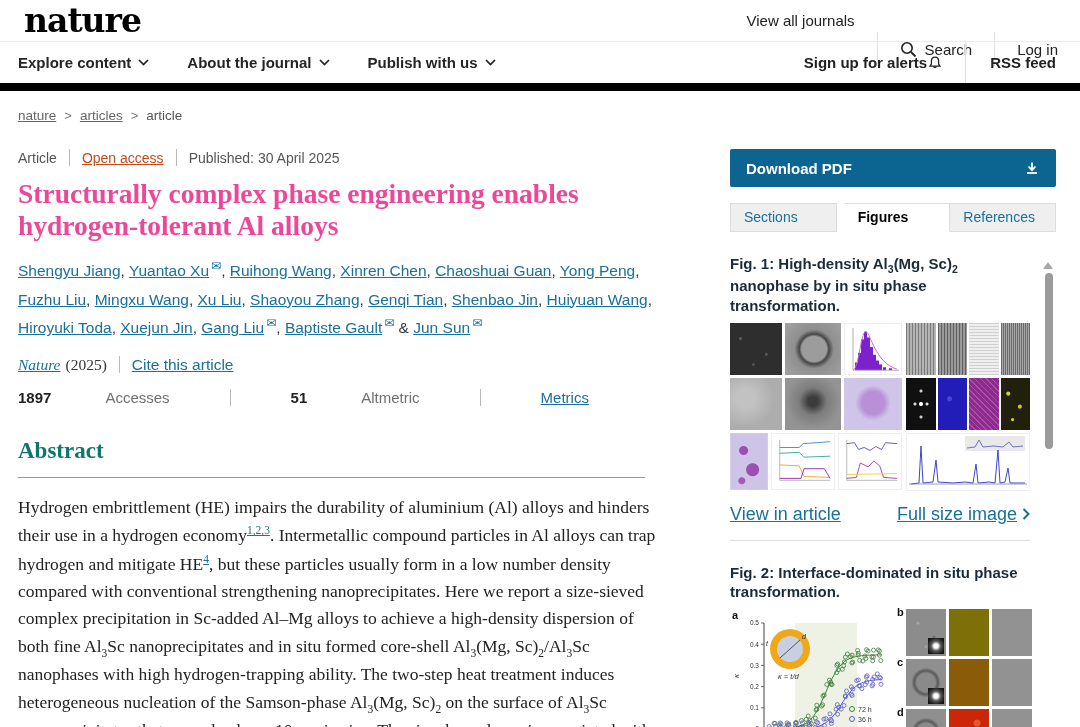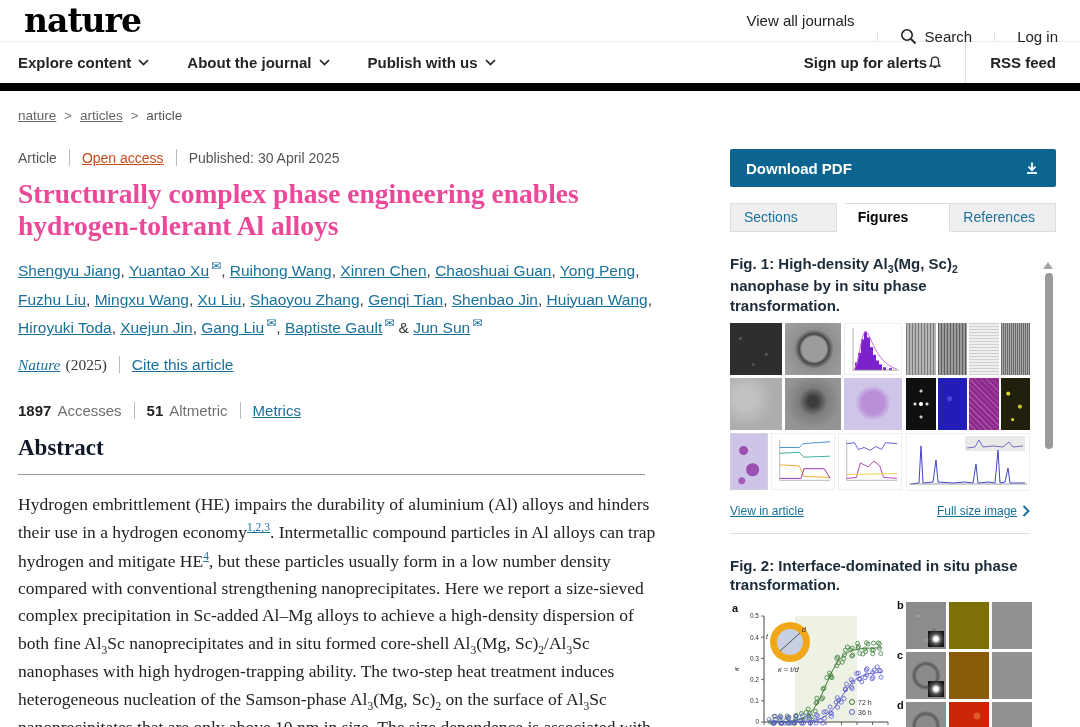--- a/index.html
+++ b/index.html
@@ -5,21 +5,21 @@
   * { margin:0; padding:0; box-sizing:border-box; }
   html,body { width:1080px; height:727px; overflow:hidden; background:#fff;
     font-family:"Liberation Sans","DejaVu Sans",sans-serif; color:#222; }
   a { cursor:pointer; }
 
   
   .top-bar { height:41px; display:flex; align-items:stretch; justify-content:space-between; background:#fff; }
   .logo { font-family:"DejaVu Serif","Liberation Serif",serif; font-weight:700; font-size:33px;
     letter-spacing:-1px; color:#000; padding:1px 0 0 24px; line-height:40px; }
   .top-right { display:flex; align-items:stretch; font-size:15px; color:#222; }
-  .top-item { display:flex; align-items:center; padding:4px 22px; }
+  .top-item { display:flex; align-items:center; padding:17px 22px; }
   .top-item.bordered { border-left:1px solid #e2e2e2;margin-top:32px; }
   .search-item { gap:8px; }
 
   
   .nav-bar { height:42px; border-top:1px solid #ececec; display:flex; align-items:stretch;
     justify-content:space-between; background:#fff; }
   .nav-left { display:flex; align-items:center; gap:38px; padding-left:18px; }
   .nav-item { display:flex; align-items:center; gap:7px; font-weight:700; font-size:15px; color:#252525; cursor:pointer; }
   .nav-right { display:flex; align-items:stretch; }
   .alerts-item { display:flex; align-items:center; gap:0; font-weight:700; font-size:15px; padding:0 22px; cursor:pointer; }
@@ -47,47 +47,47 @@
   .authors { margin-top:14px; font-size:15.5px; line-height:1.85; max-width:655px; }
   .author-link { color:#19709b; text-decoration:underline; }
   .author-sep { color:#333; }
   .env-icon { font-family:"DejaVu Sans",sans-serif; color:#19709b; font-size:12px;
     position:relative; top:-6px; margin-left:2px; }
   .cite-row { display:flex; align-items:center; margin-top:13px; font-size:15.5px; }
   .journal-link { font-family:"Liberation Serif","DejaVu Serif",serif; font-style:italic;
     color:#19709b; text-decoration:underline; }
   .journal-year { font-family:"Liberation Serif","DejaVu Serif",serif; color:#333; margin-left:5px; }
   .cite-link { color:#19709b; text-decoration:underline; }
-  .metrics-row { display:flex; align-items:center; margin-top:28px; font-size:15px; }
+  .metrics-row { display:flex; align-items:center; margin-top:15px; font-size:15px;gap:48px; }
   .metric-val { font-weight:700; color:#222; }
   .metric-label { color:#6f6f6f; margin-left:6px; }
   .metrics-link { color:#19709b; text-decoration:underline; }
 
   .abstract-heading { font-family:"Liberation Serif","DejaVu Serif",serif; font-weight:700;
-    font-size:23px; color:#0f172a; margin-top:16px; }
+    font-size:23px; color:#0f766e; margin-top:32px; }
   .abstract-rule { border:none; border-top:1px solid #9a9a9a; margin:13px 0 16px 0; width:627px; }
   .abstract-text { font-family:"Liberation Serif","DejaVu Serif",serif; font-size:17.5px;
     line-height:1.57; color:#222; max-width:640px; }
   .abstract-text sub { font-size:11.5px; }
   sup.ref-link { color:#19709b; text-decoration:underline; font-size:11.5px; cursor:pointer; }
 
   
   .pdf-button { height:38px; width:326px; background:#0c6490; border-radius:2px; border:none;
     display:flex; align-items:center; justify-content:space-between; padding:0 16px; cursor:pointer; }
   .pdf-button span { color:#fff; font-weight:700; font-size:15px; }
   .tabs { display:flex; margin-top:16px; }
   .tab { flex:1; height:29px; line-height:27px; font-size:14px; padding-left:13px;
     background:#efefef; border:1px solid #ddd; color:#19709b; cursor:pointer; }
   .tab + .tab { border-left:none; }
   .tab.active { background:#fff; color:#000000; font-weight:700; border-bottom:1px solid #fff;margin-left:8px; }
 
   .fig-panel { position:relative; padding-right:18px; }
   .fig-caption { margin-top:22px; font-size:15px; font-weight:700; color:#1c2b39; line-height:1.28; max-width:300px; }
   .fig-caption sub { font-size:10.5px; }
-  .fig-links { display:flex; justify-content:space-between; align-items:center; margin-top:13px; width:300px; font-size:12px; }
+  .fig-links { display:flex; justify-content:space-between; align-items:center; margin-top:13px; width:300px; font-size:18px; }
   .fig-link { color:#19709b; text-decoration:underline; }
   .fullsize-wrap { display:flex; align-items:center; gap:5px; }
   .sidebar-divider { border:none; border-top:1px solid #ddd; width:300px; margin:15px 0 0 0; }
 
   
   .scroll-up { position:absolute; right:3px; top:8px; width:0; height:0;
     border-left:5px solid transparent; border-right:5px solid transparent; border-bottom:7px solid #a8a8a8; cursor:pointer; }
   .scroll-thumb { position:absolute; right:3px; top:19px; width:8px; height:176px;
     background:#9b9b9b; border-radius:4px; cursor:grab; }
 

